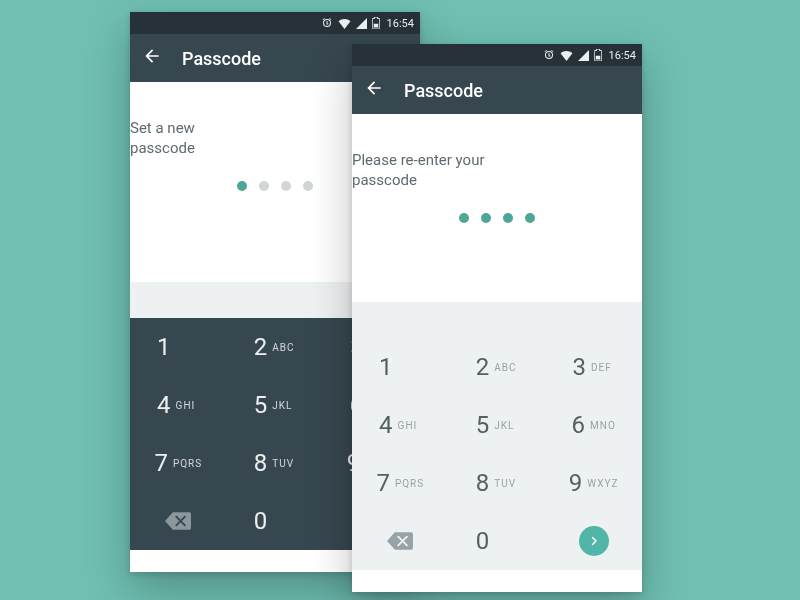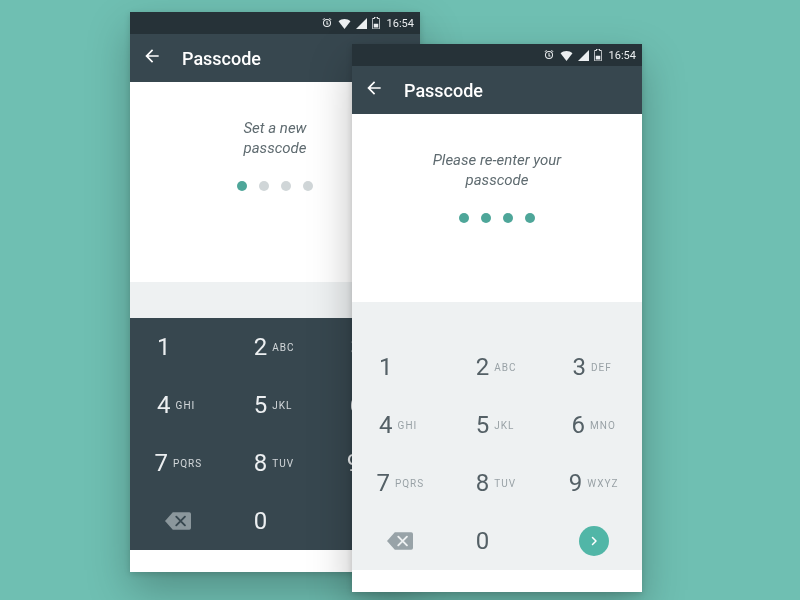--- a/index.html
+++ b/index.html
@@ -55,23 +55,21 @@
     color: #ffffff;
   }
   .appbar .title {
     font-size: 18px;
     font-weight: 500;
   }
 
   
   .prompt-area {
     background: #ffffff;
-    text-align: center;
     padding-top: 36px;
-    font-style: italic;
   }
   .prompt-text {
     color: #5f6b70;
     font-size: 15px;
     line-height: 1.35;
     white-space: pre-line;
   }
   .dots {
     margin-top: 22px;
     display: flex;

